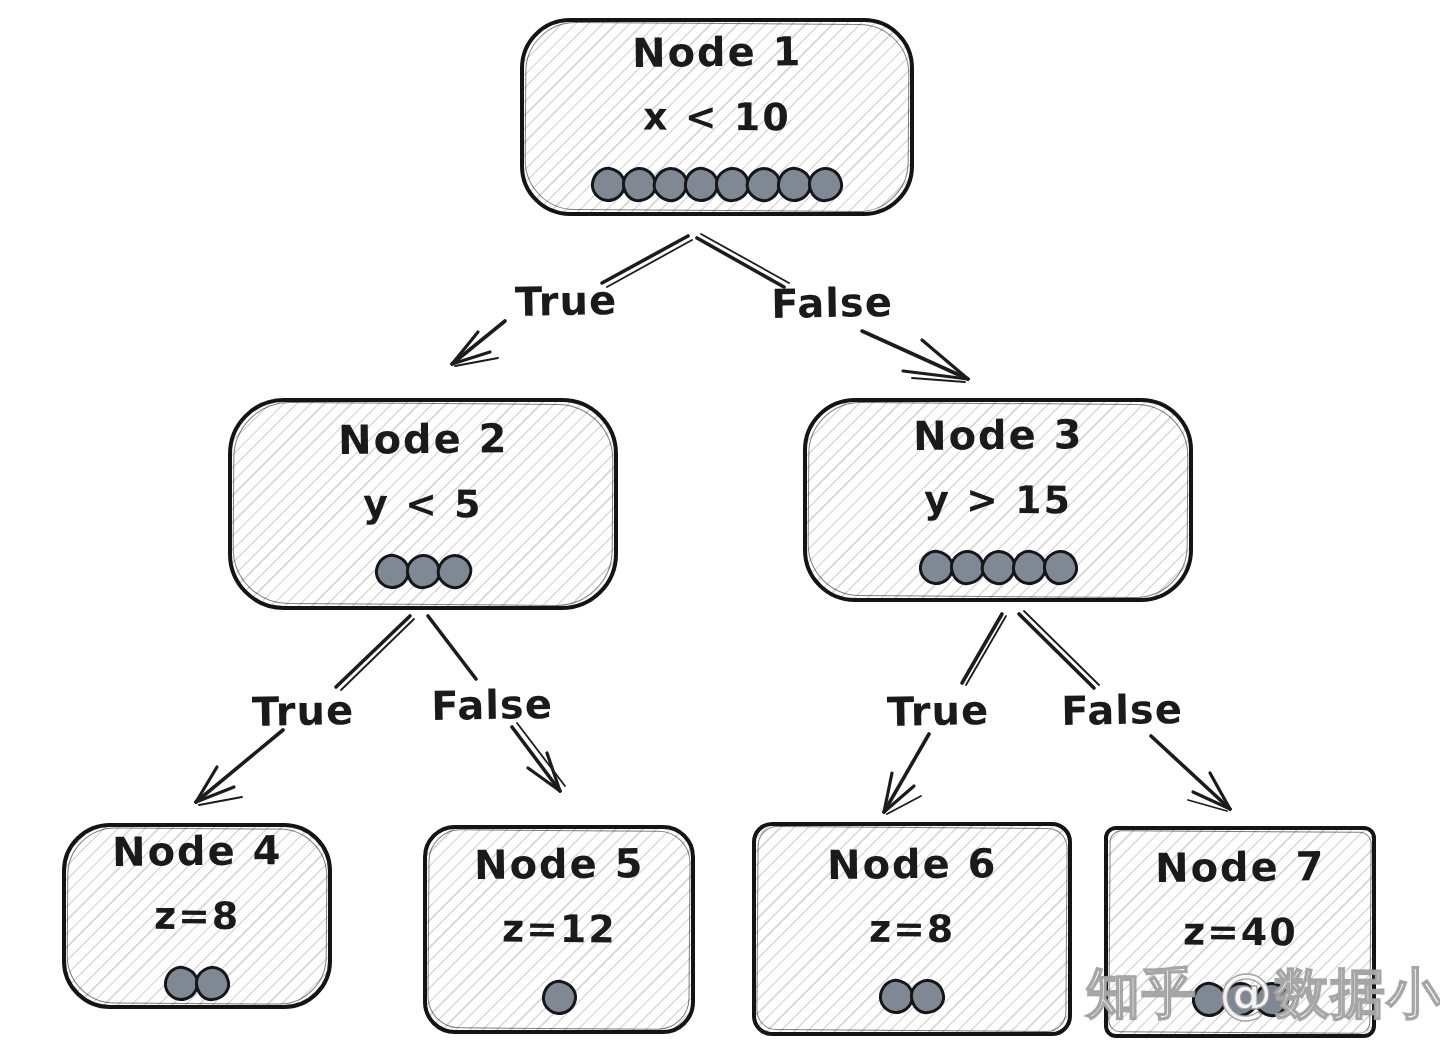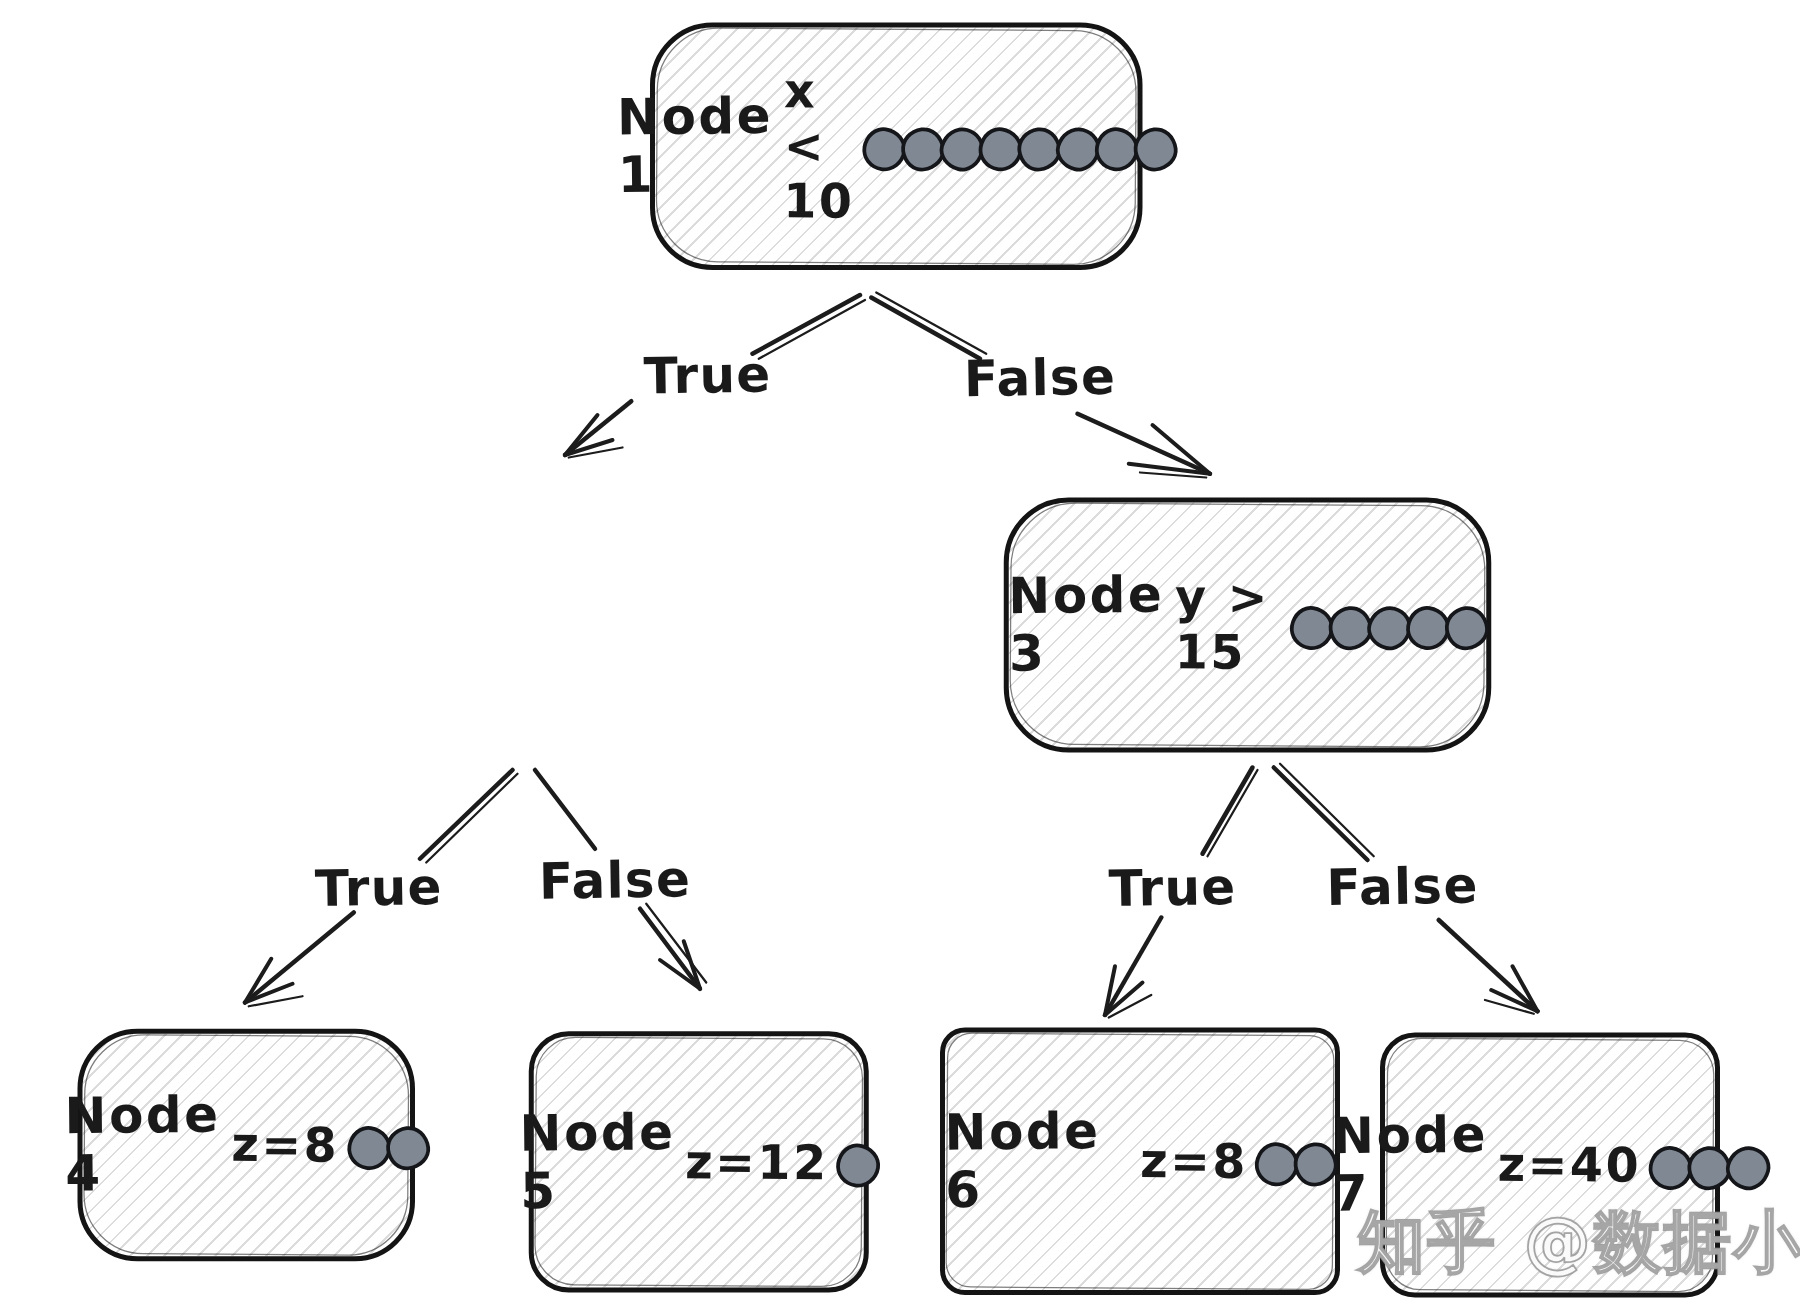--- a/index.html
+++ b/index.html
@@ -1,22 +1,22 @@
 <!DOCTYPE html>
 <html style="--ink: #1c1c1c; --dot-fill: #7f8893; --hatch: #dcdcdc;"><head>
 <meta charset="utf-8">
 <style>
   html,body{margin:0;padding:0;background:#ffffff;}
   #canvas{
     position:relative;width:1440px;height:1049px;background:#ffffff;overflow:hidden;
     font-family:"DejaVu Sans","Liberation Sans",sans-serif;color:#1a1a1a;
   }
   .node{
-    position:absolute;display:flex;flex-direction:row;align-items:center;justify-content:center;
-    gap:8px;border:4px solid #141414;
+    position:absolute;display:flex;flex-direction:column;align-items:center;justify-content:center;
+    gap:20px;border:4px solid #141414;
     background:repeating-linear-gradient(135deg, rgba(0,0,0,0) 0px, rgba(0,0,0,0) 8px, var(--hatch,#dcdcdc) 8px, var(--hatch,#dcdcdc) 9.6px), #ffffff;
     box-sizing:border-box;
   }
   .node::before{
     content:"";position:absolute;inset:1px;border:1.6px solid rgba(20,20,20,.55);
     border-radius:inherit;transform:rotate(.4deg);pointer-events:none;
   }
   .node-title{font-size:40px;font-weight:bold;letter-spacing:2px;transform:rotate(-.6deg);}
   .node-cond{font-size:38px;font-weight:bold;letter-spacing:2px;transform:rotate(.4deg);}
   .dots{display:flex;align-items:center;justify-content:center;margin-top:5px;height:42px;}
@@ -111,20 +111,29 @@
         <span class="dot"></span>
         <span class="dot"></span>
         <span class="dot"></span>
         <span class="dot"></span>
         <span class="dot"></span>
         <span class="dot"></span>
         <span class="dot"></span>
       </div>
   </div>
 
+  <div class="node" style="left:228px;top:398px;width:390px;height:212px;border-radius:56px">
+    <div class="node-title">Node 2</div>
+    <div class="node-cond">y &lt; 5</div>
+    <div class="dots">
+        <span class="dot"></span>
+        <span class="dot"></span>
+        <span class="dot"></span>
+      </div>
+  </div>
 
   <div class="node" style="left:803px;top:398px;width:390px;height:204px;border-radius:52px">
     <div class="node-title">Node 3</div>
     <div class="node-cond">y &gt; 15</div>
     <div class="dots">
         <span class="dot"></span>
         <span class="dot"></span>
         <span class="dot"></span>
         <span class="dot"></span>
         <span class="dot"></span>
@@ -150,21 +159,21 @@
 
   <div class="node" style="left:752px;top:822px;width:320px;height:214px;border-radius:20px">
     <div class="node-title">Node 6</div>
     <div class="node-cond">z=8</div>
     <div class="dots">
         <span class="dot"></span>
         <span class="dot"></span>
       </div>
   </div>
 
-  <div class="node" style="left:1104px;top:826px;width:272px;height:212px;border-radius:28px">
+  <div class="node" style="left:1104px;top:826px;width:272px;height:212px;border-radius:12px">
     <div class="node-title">Node 7</div>
     <div class="node-cond">z=40</div>
     <div class="dots">
         <span class="dot"></span>
         <span class="dot"></span>
         <span class="dot"></span>
       </div>
   </div>
 
   <div class="watermark">知乎 @数据小k</div>

